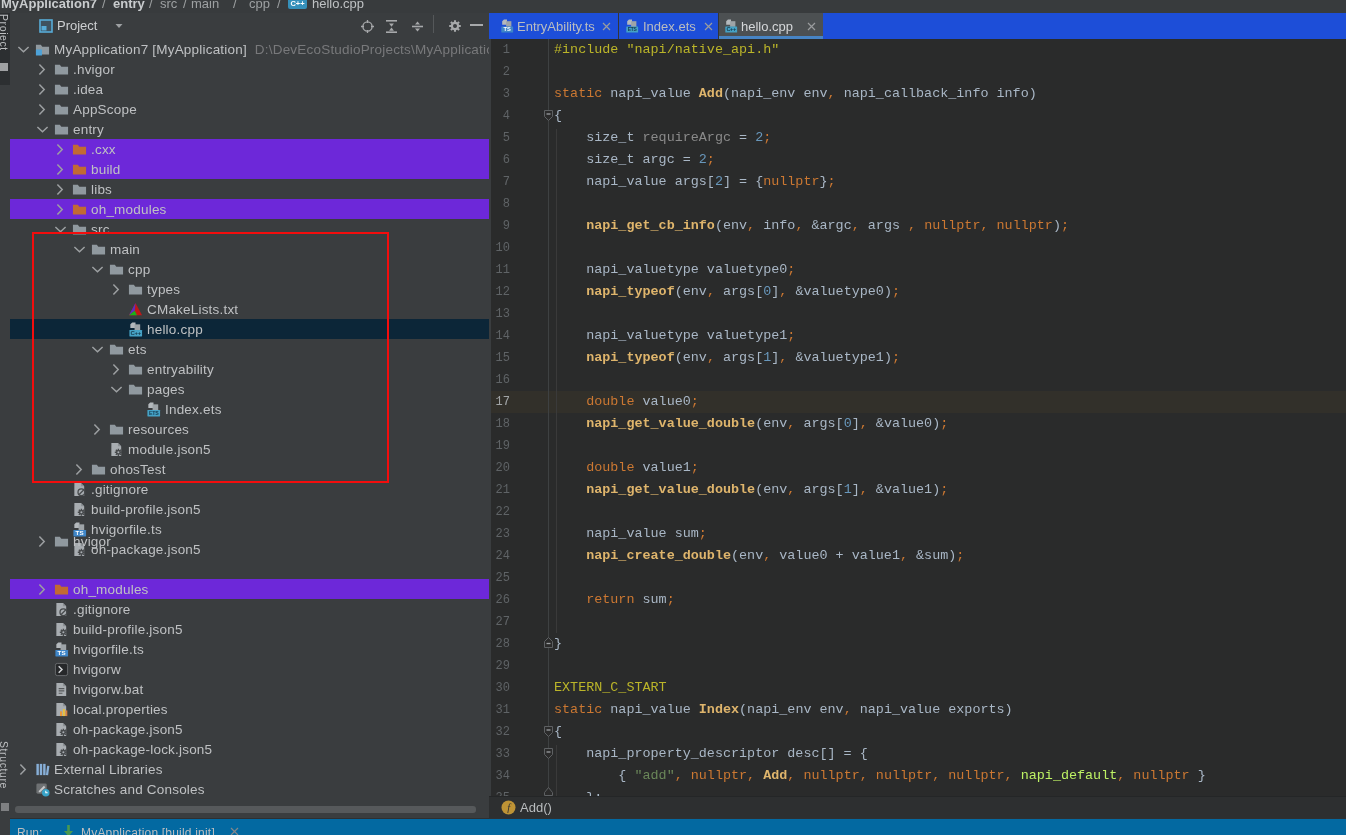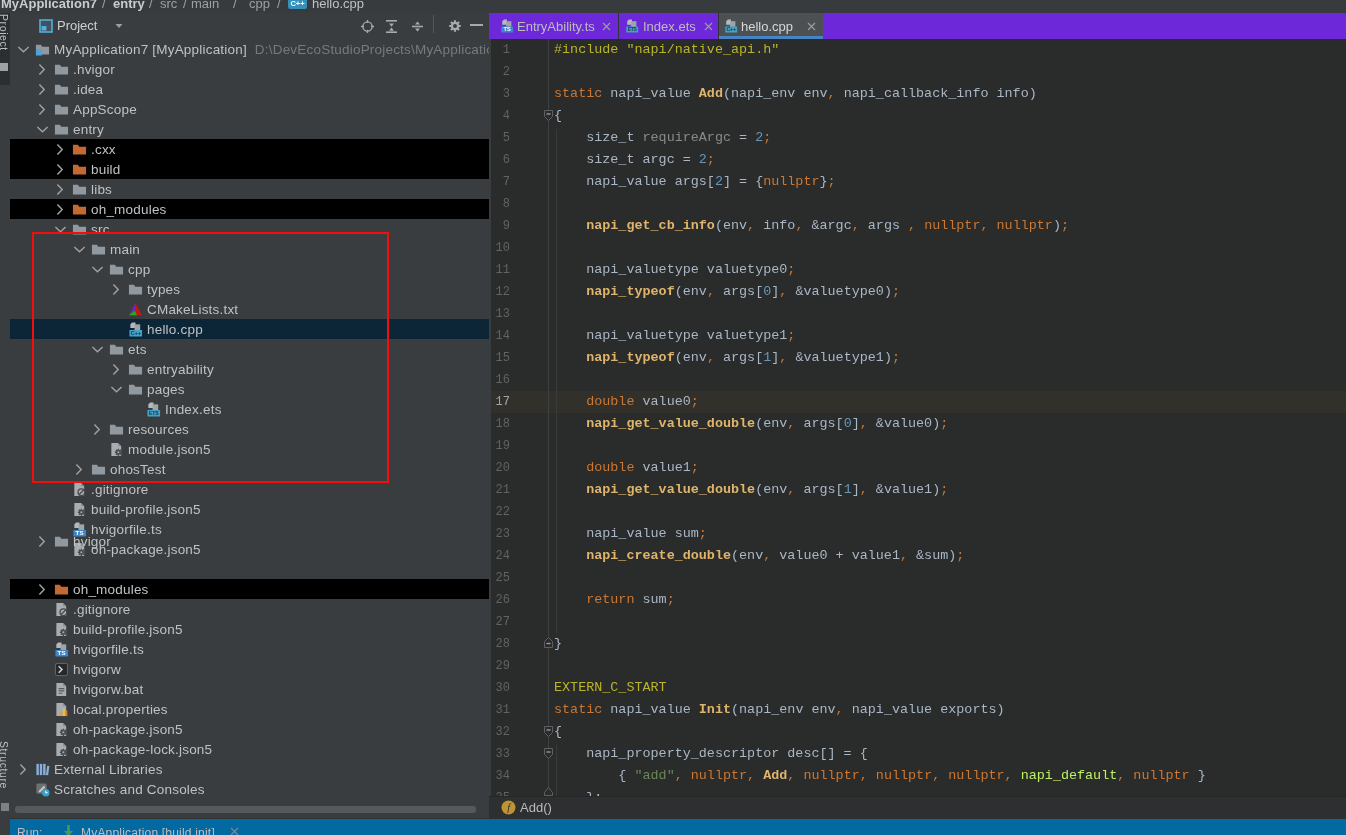--- a/index.html
+++ b/index.html
@@ -14,25 +14,25 @@
 #lstrip .act{position:absolute;left:0;top:0;width:10px;height:72px;background:#2C2F31}
 .vtext{position:absolute;font-size:10.5px;color:#BDBFC1;writing-mode:vertical-rl;letter-spacing:.6px}
 
 #panel{position:absolute;left:10px;top:13px;width:479px;height:805px;background:#3A3D3F;overflow:hidden}
 #phead{position:absolute;left:0;top:0;width:479px;height:26px}
 .r{position:absolute;left:0;width:479px;height:20px;display:flex;align-items:center;font-size:13.5px;color:#BFC1C3;white-space:nowrap;letter-spacing:.2px}
 .r .c{flex:none;margin-right:5px}
 .r .i{flex:none;margin-right:4px}
 .r .gap{flex:none;width:18px}
 .sel{background:#0C2638}
-.hl{background:#000000}
+.hl{background:#6d28d9}
 .bold{font-weight:normal}
 
 #editor{position:absolute;left:491px;top:39px;width:855px;height:757px;background:#2A2B2B;overflow:hidden}
-#tabbar{position:absolute;left:489px;top:13px;width:857px;height:26px;background:#6d28d9;overflow:hidden}
+#tabbar{position:absolute;left:489px;top:13px;width:857px;height:26px;background:#1d4ed8;overflow:hidden}
 .tab{position:absolute;top:0;height:26px;display:flex;align-items:center;font-size:13px;color:#BBBDBF}
 pre,code{font-family:"Liberation Mono",monospace}
 #code{position:absolute;left:63px;top:0;font-size:13.42px;line-height:22px;color:#A9B7C6}
 #gut{position:absolute;left:0;top:0;width:19px;text-align:right;font-size:12px;line-height:22px;color:#5F6366}
 #code i,i{font-style:normal}
 i.k{color:#CC7832}
 i.n{color:#6897BB}
 i.f{color:#DFB56C;font-weight:bold}
 i.s{color:#6A8759}
 i.m{color:#BBB529}
@@ -462,21 +462,21 @@
     <i class="f">napi_get_value_double</i>(env<i class="k">,</i> args[<i class="n">1</i>]<i class="k">,</i> &amp;value1)<i class="k">;</i>
 
     napi_value sum<i class="k">;</i>
     <i class="f">napi_create_double</i>(env<i class="k">,</i> value0 + value1<i class="k">,</i> &amp;sum)<i class="k">;</i>
 
     <i class="k">return</i> sum<i class="k">;</i>
 
 }
 
 <i class="m">EXTERN_C_START</i>
-<i class="k">static</i> napi_value <i class="f">Init</i>(napi_env env<i class="k">,</i> napi_value exports)
+<i class="k">static</i> napi_value <i class="f">Index</i>(napi_env env<i class="k">,</i> napi_value exports)
 {
     napi_property_descriptor desc[] = {
         { <i class="s">"add"</i><i class="k">,</i> <i class="k">nullptr,</i> <i class="f">Add</i><i class="k">,</i> <i class="k">nullptr,</i> <i class="k">nullptr,</i> <i class="k">nullptr,</i> <i class="e">napi_default</i><i class="k">,</i> <i class="k">nullptr</i> }
     };</pre>
 <svg class="abs" style="left:53px;top:71px" width="9" height="11" viewBox="0 0 9 11">
       <use href="#foldMk"></use>
     </svg>
 <svg class="abs" style="left:53px;top:598px" width="9" height="11" viewBox="0 0 9 11">
       <use href="#foldMkUp"></use>
     </svg>

